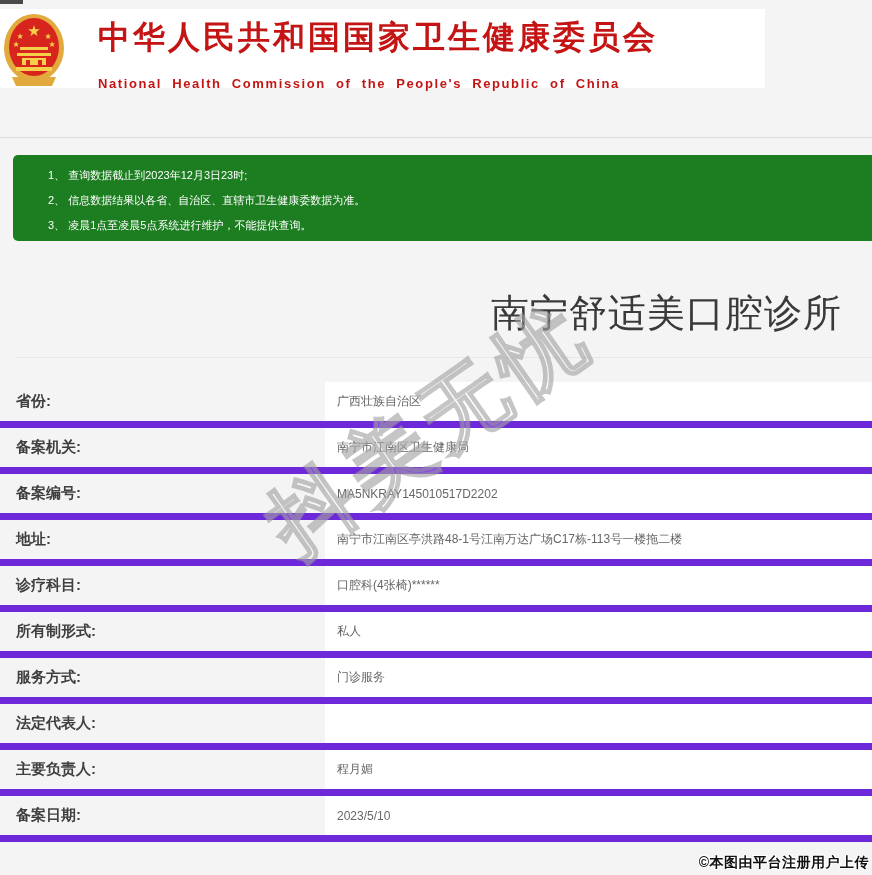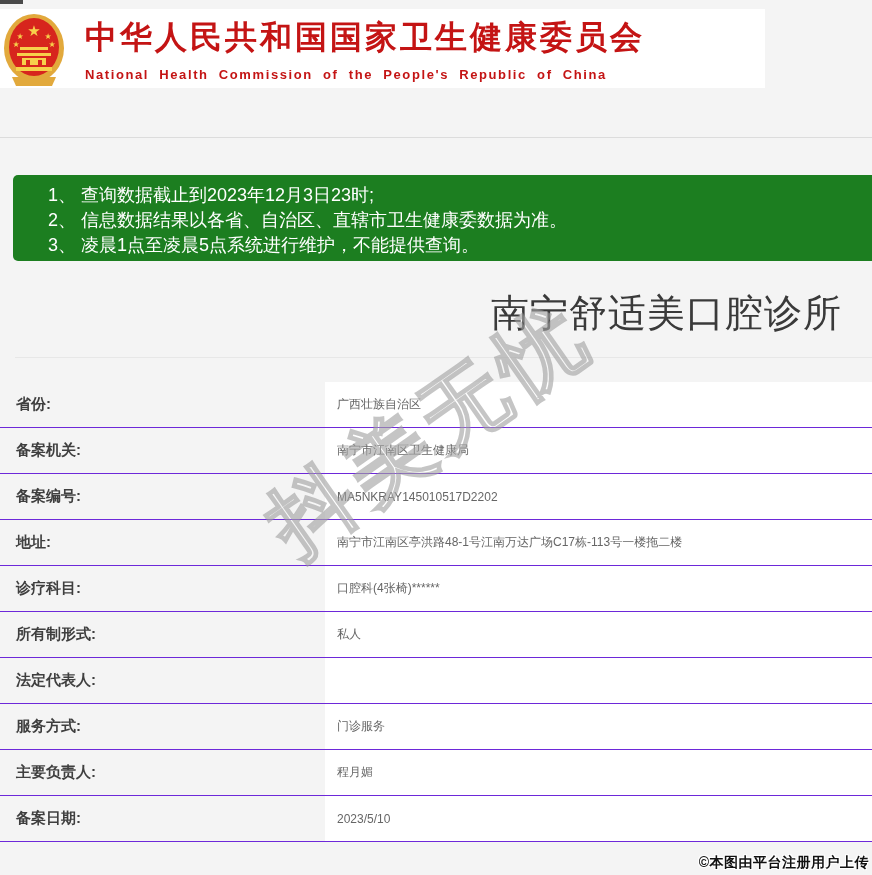--- a/index.html
+++ b/index.html
@@ -5,42 +5,42 @@
   html,body { margin:0; padding:0; background:#f4f4f4; }
   .page {
     position:relative; width:872px; height:875px; overflow:hidden;
     background:#f4f4f4;
     font-family:"Liberation Sans","DejaVu Sans",sans-serif;
   }
   .top-artifact { position:absolute; left:0; top:0; width:23px; height:4px; background:#4a4a4a; }
 
   .header-band { position:absolute; left:0; top:9px; width:765px; height:79px; background:#ffffff; }
   .emblem { position:absolute; left:3px; top:2px; width:62px; height:78px; }
-  .header-titles { position:absolute; left:85px; top:11px; }
+  .header-titles { position:absolute; left:98px; top:11px; }
   .title-cn { font-size:32px; font-weight:bold; color:#c41414; letter-spacing:3px; line-height:35px; white-space:nowrap; }
-  .title-en { margin-top:12px; font-size:13px; font-weight:bold; color:#c41414; letter-spacing:1.6px; word-spacing:5px; white-space:nowrap; }
+  .title-en { margin-top:21px; font-size:13px; font-weight:bold; color:#c41414; letter-spacing:1.6px; word-spacing:5px; white-space:nowrap; }
 
   .header-divider { position:absolute; left:0; top:137px; width:872px; height:1px; background:#dcdcdc; }
 
   .notice {
     position:absolute; left:13px; top:155px; width:859px; height:86px;
     background:#1c7e20; border-radius:5px 0 0 5px;
-    color:#ffffff; font-size:18px; line-height:25px;
-    padding:8px 0 0 35px; box-sizing:border-box;margin-top:20px;
+    color:#ffffff; font-size:11px; line-height:25px;
+    padding:8px 0 0 35px; box-sizing:border-box;
   }
   .notice div { white-space:nowrap; }
 
   .org-name {
     position:absolute; top:287px; right:29px; margin:1px;
     font-size:38px; font-weight:400; color:#3a3a3a; letter-spacing:1px; white-space:nowrap;
   }
   .title-divider { position:absolute; left:15px; top:357px; width:857px; height:1px; background:#e7e7e7; }
 
   .detail-table { position:absolute; left:0; top:382px; width:872px; }
-  .drow { display:flex; height:46px; border-bottom:1px solid #6d28d9; box-sizing:border-box; }
+  .drow { display:flex; height:46px; border-bottom:7px solid #6d28d9; box-sizing:border-box; }
   .dlabel {
     width:325px; background:#f4f4f4; font-weight:bold; color:#3f3f3f; font-size:15px;
     display:flex; align-items:center; padding-left:16px; box-sizing:border-box;
   }
   .dvalue {
     flex:1; background:#ffffff; color:#666666; font-size:12px;
     display:flex; align-items:center; padding-left:12px; white-space:nowrap;
   }
 
   .watermark {
@@ -122,26 +122,26 @@
       </div>
       <div class="drow">
         <div class="dlabel">诊疗科目:</div>
         <div class="dvalue">口腔科(4张椅)******</div>
       </div>
       <div class="drow">
         <div class="dlabel">所有制形式:</div>
         <div class="dvalue">私人</div>
       </div>
       <div class="drow">
+        <div class="dlabel">服务方式:</div>
+        <div class="dvalue">门诊服务</div>
+      </div>
+      <div class="drow">
         <div class="dlabel">法定代表人:</div>
         <div class="dvalue"></div>
-      </div>
-      <div class="drow">
-        <div class="dlabel">服务方式:</div>
-        <div class="dvalue">门诊服务</div>
       </div>
       <div class="drow">
         <div class="dlabel">主要负责人:</div>
         <div class="dvalue">程月媚</div>
       </div>
       <div class="drow">
         <div class="dlabel">备案日期:</div>
         <div class="dvalue">2023/5/10</div>
       </div>
     </div>

